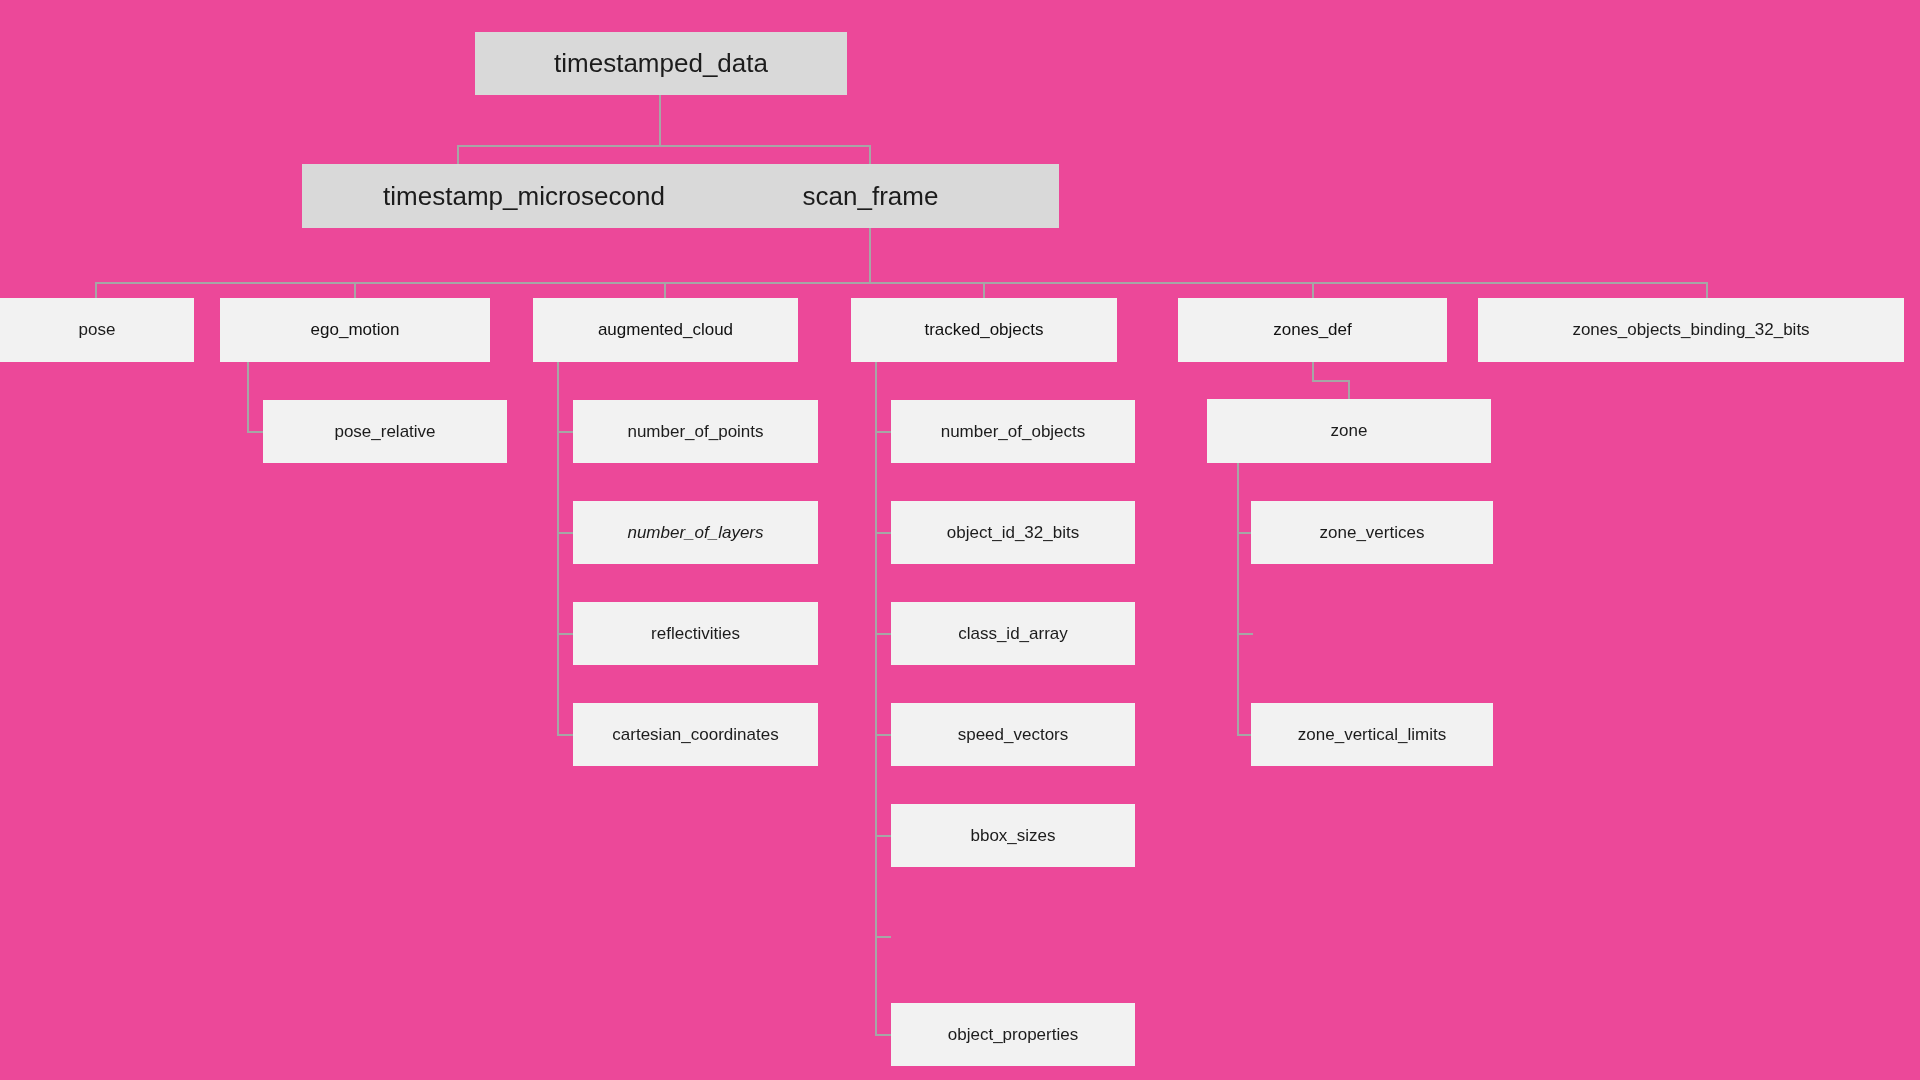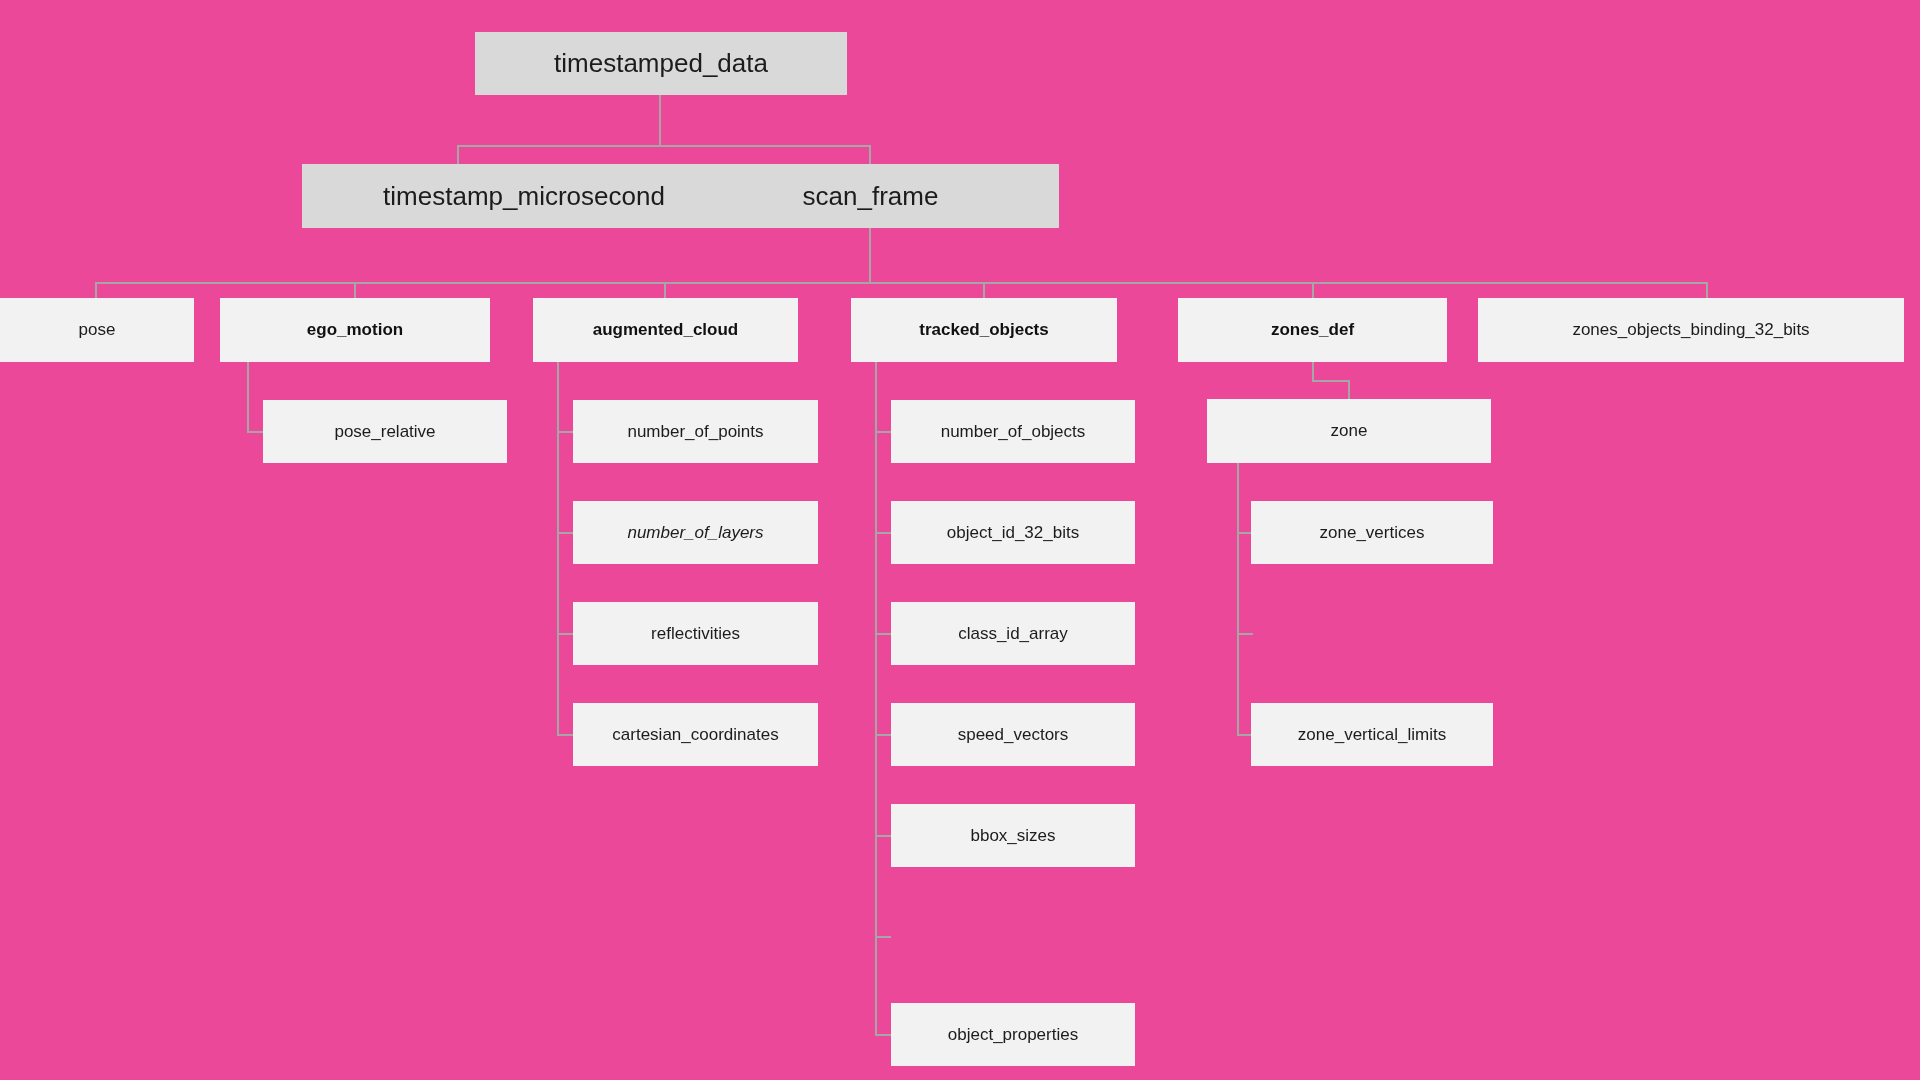--- a/index.html
+++ b/index.html
@@ -13,21 +13,21 @@
   .node{
     position:absolute;
     display:flex;align-items:center;justify-content:center;
     font-size:17px;
     color:#1c1c1c;
     text-align:center;
     white-space:nowrap;
   }
   .dark{background:var(--node_dark,#d9d9d9);font-size:26px;}
   .light{background:var(--node_light,#f2f2f2);}
-  .bold{font-weight:bold;color:#111;}
+  .bold{font-weight:normal;color:#111;}
   .hline,.vline{position:absolute;background:var(--line,#a6a6a6);}
   .hline{height:2px;}
   .vline{width:2px;}
 </style>
 </head>
 <body>
 
 <div id="canvas">
 
   <div class="node dark" style="left:475px;top:32px;width:372px;height:63px;">timestamped_data</div>

